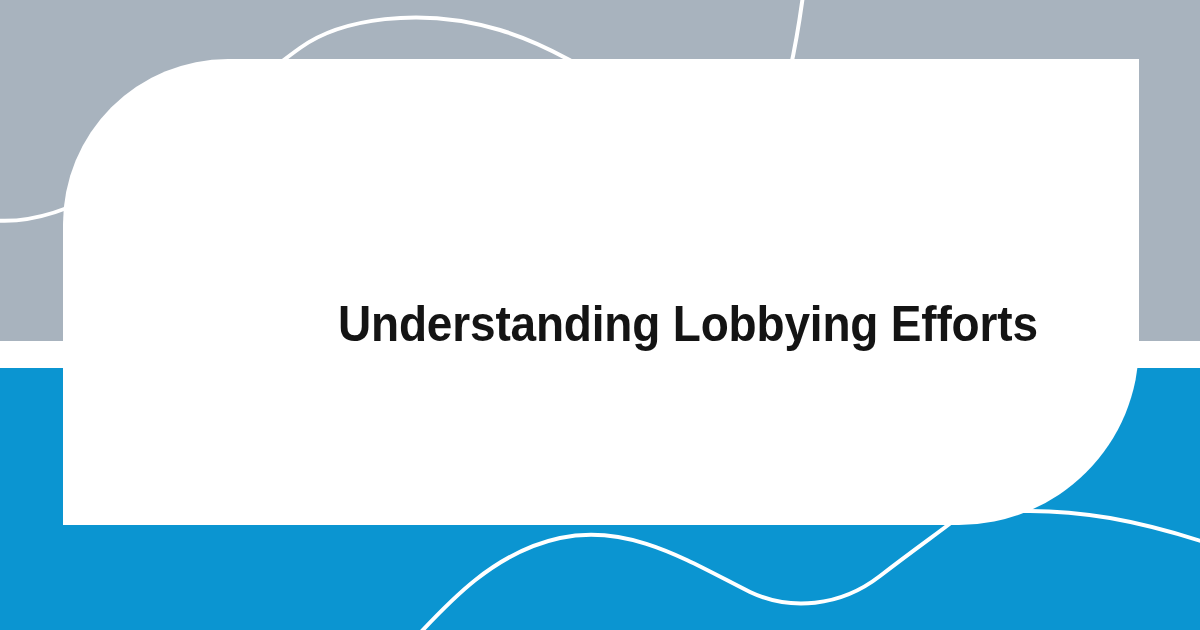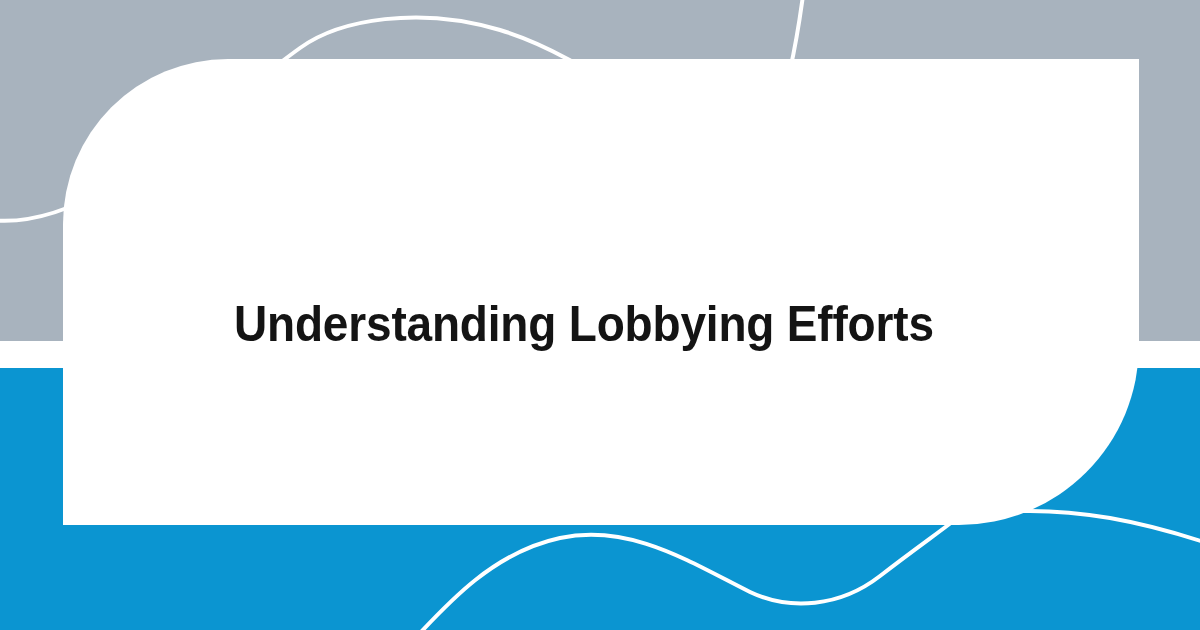--- a/index.html
+++ b/index.html
@@ -56,26 +56,27 @@
     height: 466px;
     background: #ffffff;
     border-top-left-radius: 165px;
     border-top-right-radius: 0px;
     border-bottom-right-radius: 180px;
     border-bottom-left-radius: 0px;
   }
 
   .card-body {
     position: absolute;
-    left: 171px;
+    left: 200px;
     top: 0;
     right: 40px;
     height: 530px;
     display: flex;
     align-items: center;
+    justify-content: flex-end;
   }
 
   .title {
     margin: 0;
     font-family: "Liberation Sans Narrow", "Liberation Sans", sans-serif;
     font-weight: bold;
     font-size: 50px;
     line-height: 1.05;
     letter-spacing: -0.2px;
     color: #141414;

